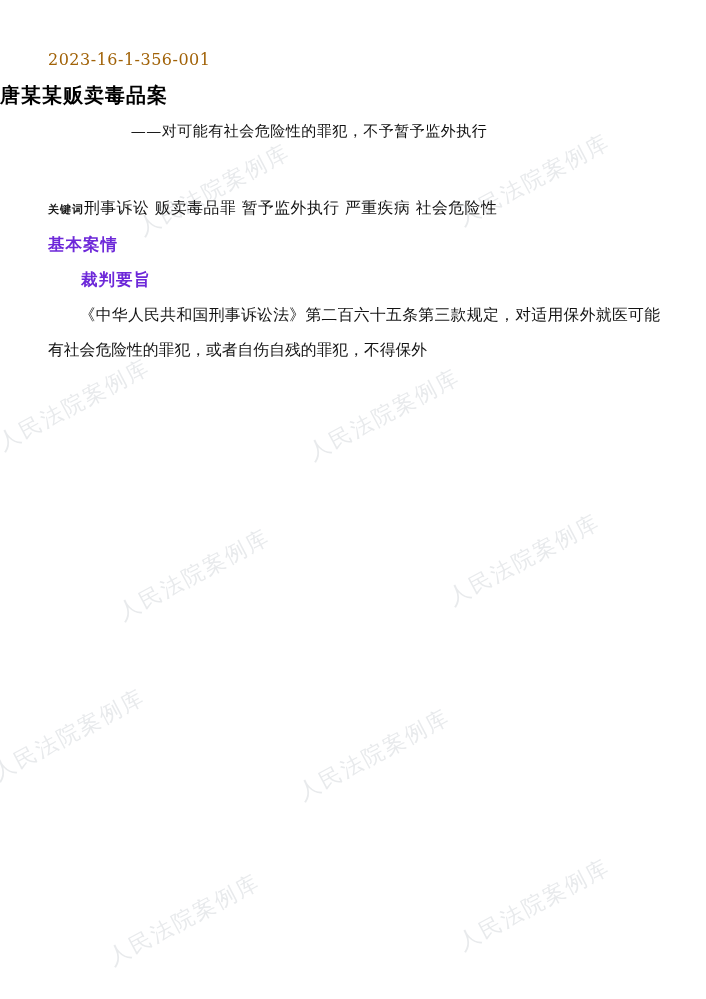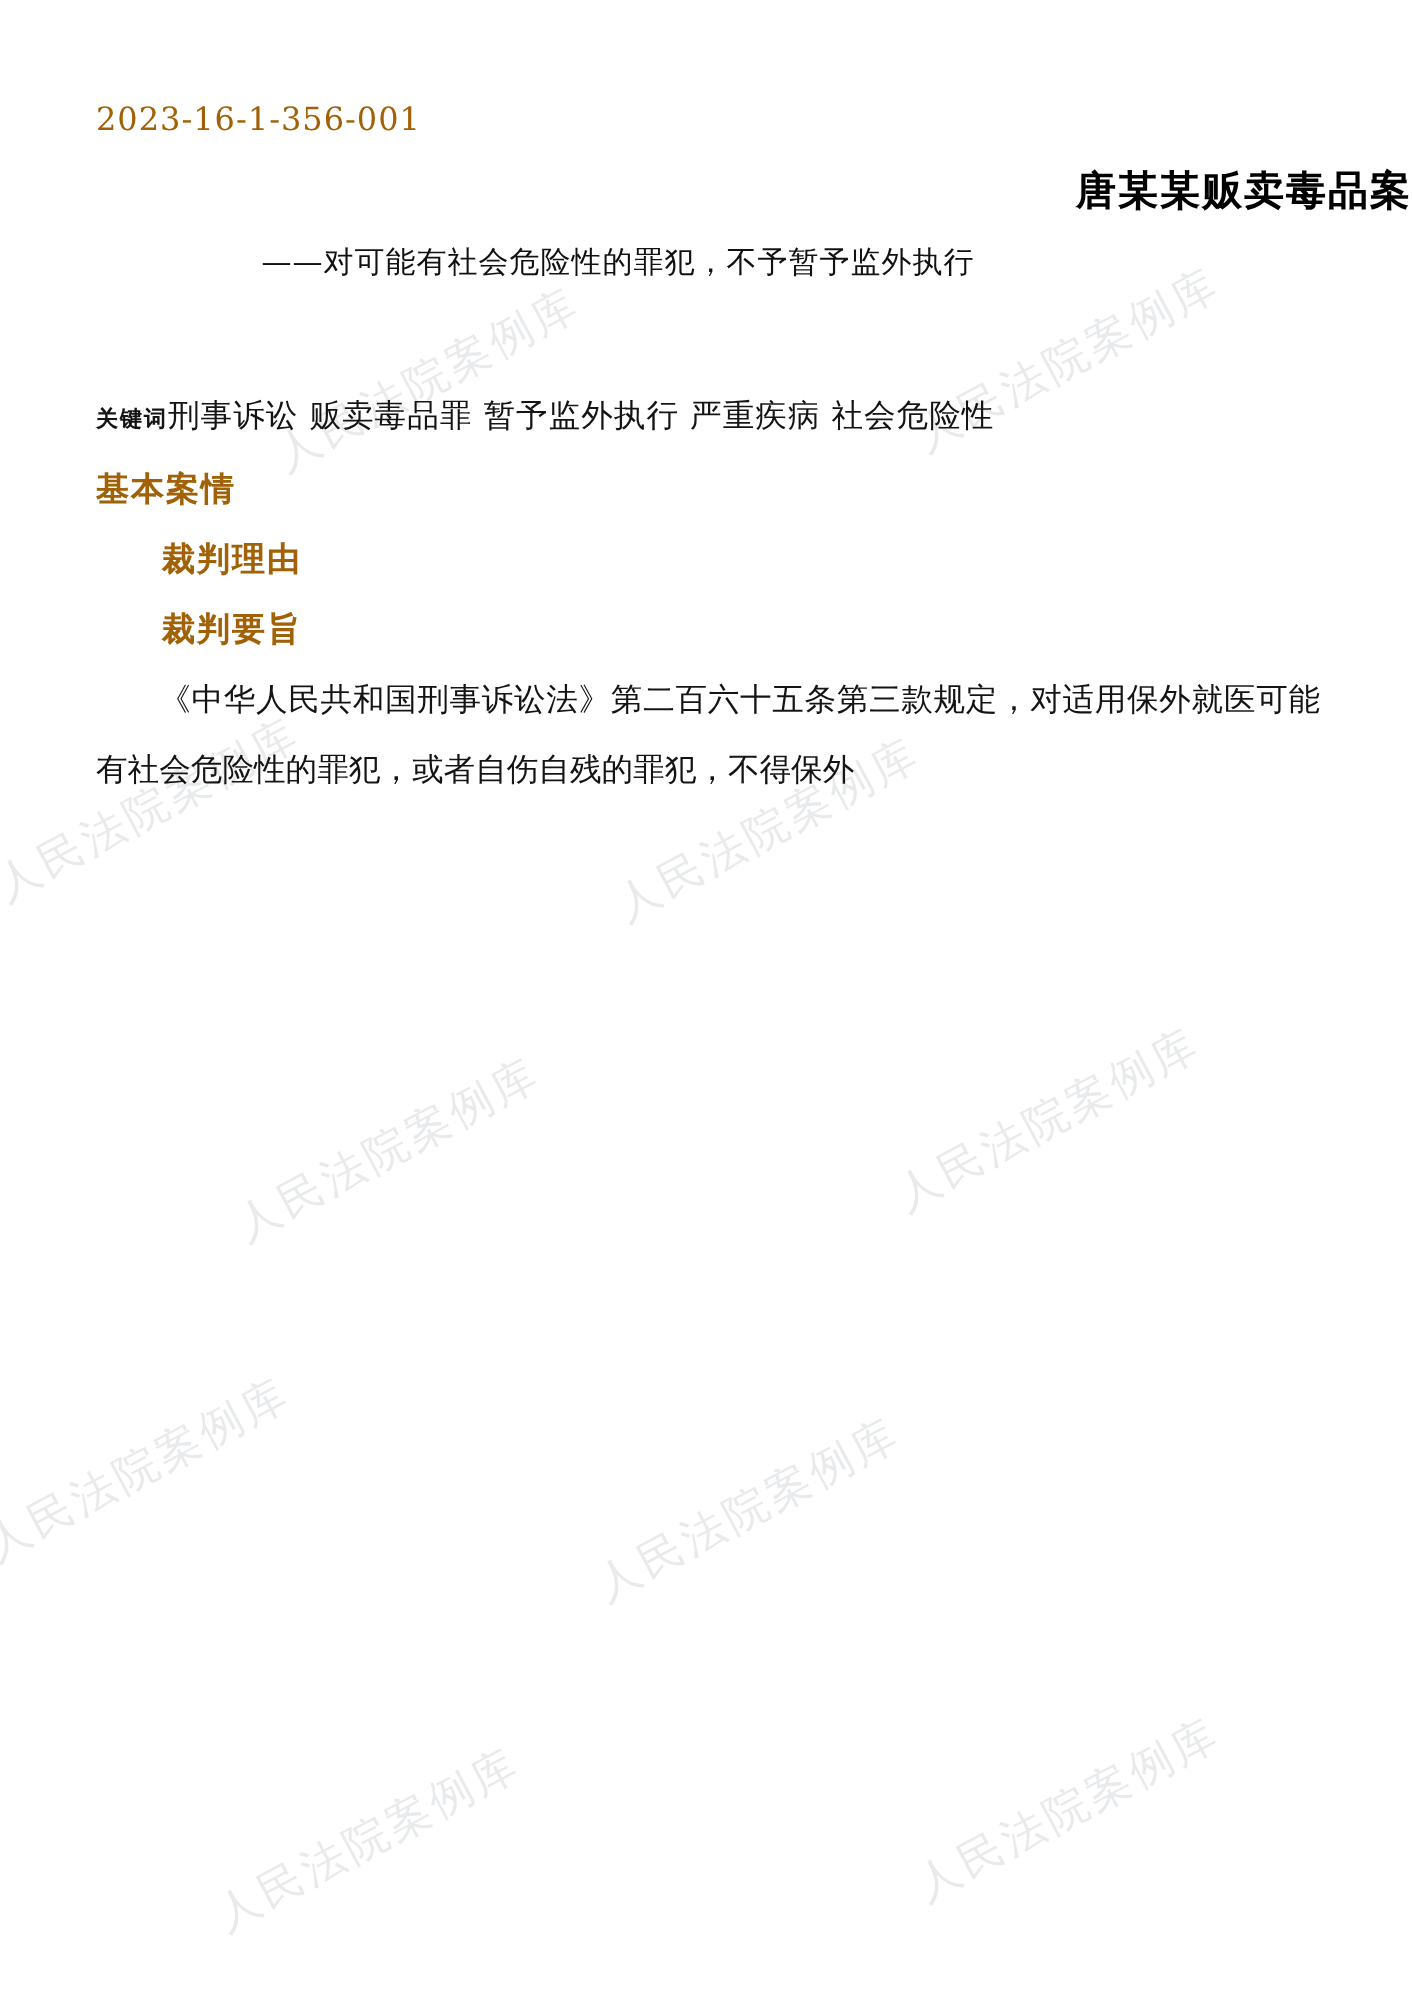--- a/index.html
+++ b/index.html
@@ -52,21 +52,21 @@
     font-size: 16px;
     letter-spacing: 0.5px;
     color: #a16207;
     font-family: "DejaVu Serif", "Liberation Serif", serif;
   }
   .title {
     position: absolute;
     top: 82px;
     left: 0;
     width: 706px;
-    text-align: right;
+    text-align: left;
     font-size: 20px;
     font-weight: bold;
     letter-spacing: 1px;
     color: #000;
   }
   .subtitle {
     position: absolute;
     top: 122px;
     left: 0;
     width: 618px;
@@ -102,21 +102,21 @@
   }
   .kw-items {
     letter-spacing: 0.5px;
     text-align: center;
   }
   .section-head {
     font-weight: bold;
     font-size: 16.5px;
     line-height: 35px;
     letter-spacing: 1px;
-    color: #a16207;
+    color: #6d28d9;
   }
   .section-head.indent {
     text-indent: 2em;
   }
 </style>
 </head>
 <body>
 
 <div class="page">
 
@@ -144,21 +144,20 @@
     <div class="body-block">
 
       <div class="kw-line">
         <span class="kw-label">关键词</span><span class="kw-items">刑事诉讼  贩卖毒品罪  暂予监外执行  严重疾病  社会危险性</span>
       </div>
 
       <div class="section-head">基本案情</div>
 
 
 
-      <div class="section-head indent">裁判理由</div>
 
 
       <div class="section-head indent">裁判要旨</div>
 
       <p class="para">《中华人民共和国刑事诉讼法》第二百六十五条第三款规定，对适用保外就医可能有社会危险性的罪犯，或者自伤自残的罪犯，不得保外</p>
 
     </div>
 
   </div>
 </div>

